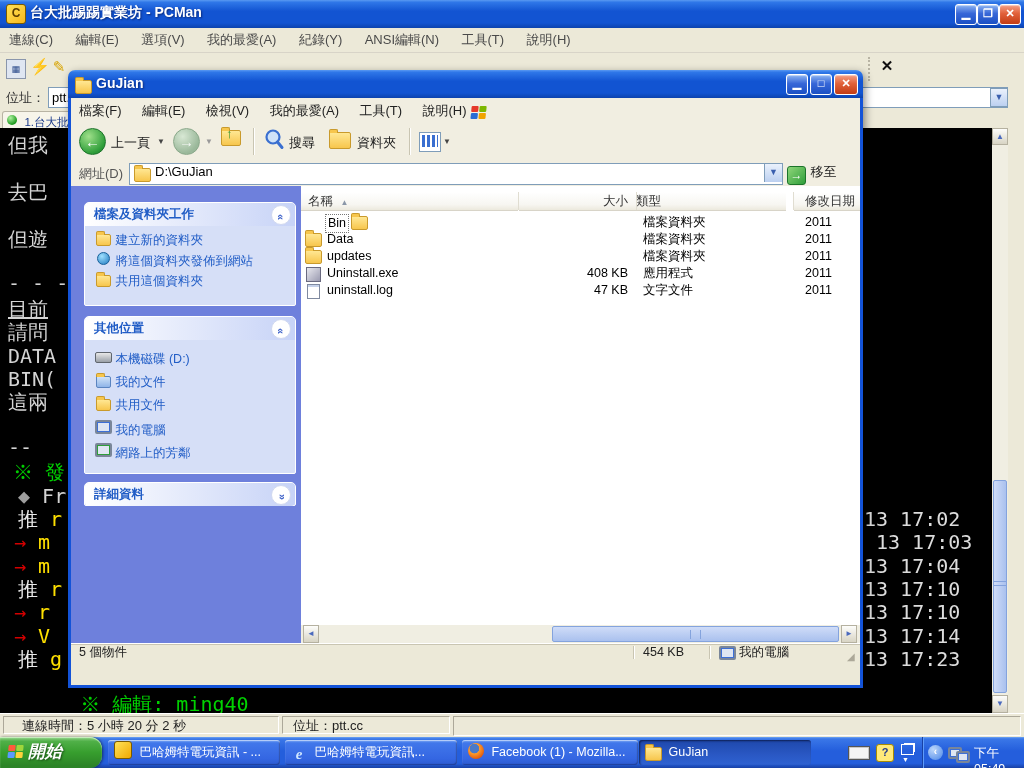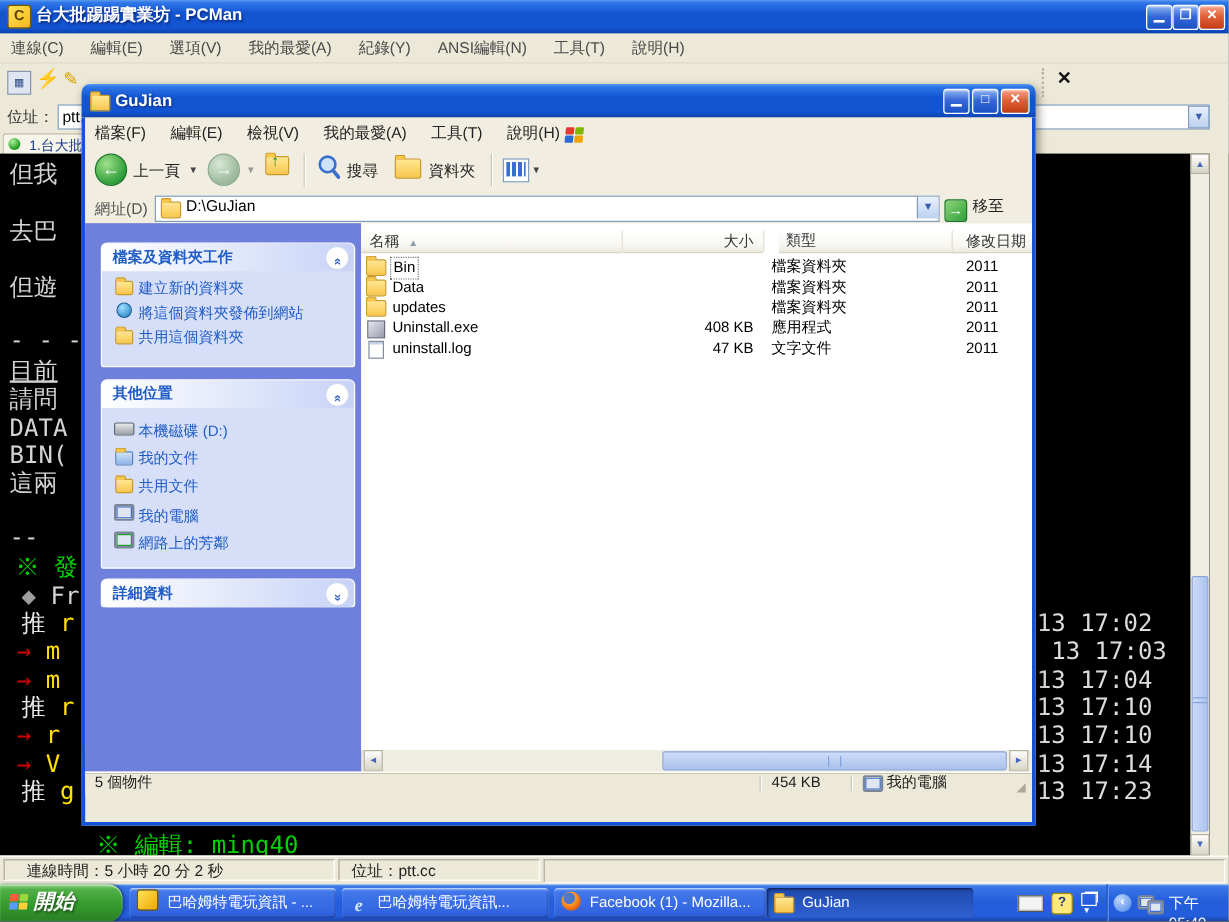--- a/index.html
+++ b/index.html
@@ -325,31 +325,31 @@
         </div>
 
         <div class="flist" style="left:230px;top:0;width:559px;height:439px;">
           <div class="col-hd" style="left:0;width:217px;">
             <span style="padding-left:7px;">名稱</span>
             <span style="color:#8a97a8;font-size:8px;margin-left:4px;">▲</span>
           </div>
           <div class="col-hd" style="left:218px;width:117px;text-align:right;">
             <span style="padding-right:8px;text-align:center;">大小</span>
           </div>
-          <div class="col-hd" style="left:348px;width:156px;font-family:Liberation Mono, monospace;">
+          <div class="col-hd" style="left:329px;width:156px;">
             <span style="padding-left:6px;">類型</span>
           </div>
           <div class="col-hd" style="left:493px;width:66px;">
             <span style="padding-left:11px;">修改日期</span>
           </div>
           <div class="col-sep" style="left:217px;"></div>
           <div class="col-sep" style="left:335px;"></div>
           <div class="col-sep" style="left:492px;"></div>
 
-          <div class="frow" style="left:0;top:28px;width:657px;">
+          <div class="frow" style="left:0;top:28px;width:657px;padding-left:46px;">
             <span class="fold-ico abs" style="left:4px;top:2px;"></span>
             <span class="abs" style="left:24px;border:1px dotted #777;padding:0 2px;">Bin</span>
             <span class="abs" style="left:250px;width:77px;text-align:right;"></span>
             <span class="abs" style="left:342px;">檔案資料夾</span>
             <span class="abs" style="left:504px;width:55px;overflow:hidden;">2011</span>
           </div>
           <div class="frow" style="left:0;top:45px;width:559px;">
             <span class="fold-ico abs" style="left:4px;top:2px;"></span>
             <span class="abs" style="left:26px;">Data</span>
             <span class="abs" style="left:250px;width:77px;text-align:right;"></span>

